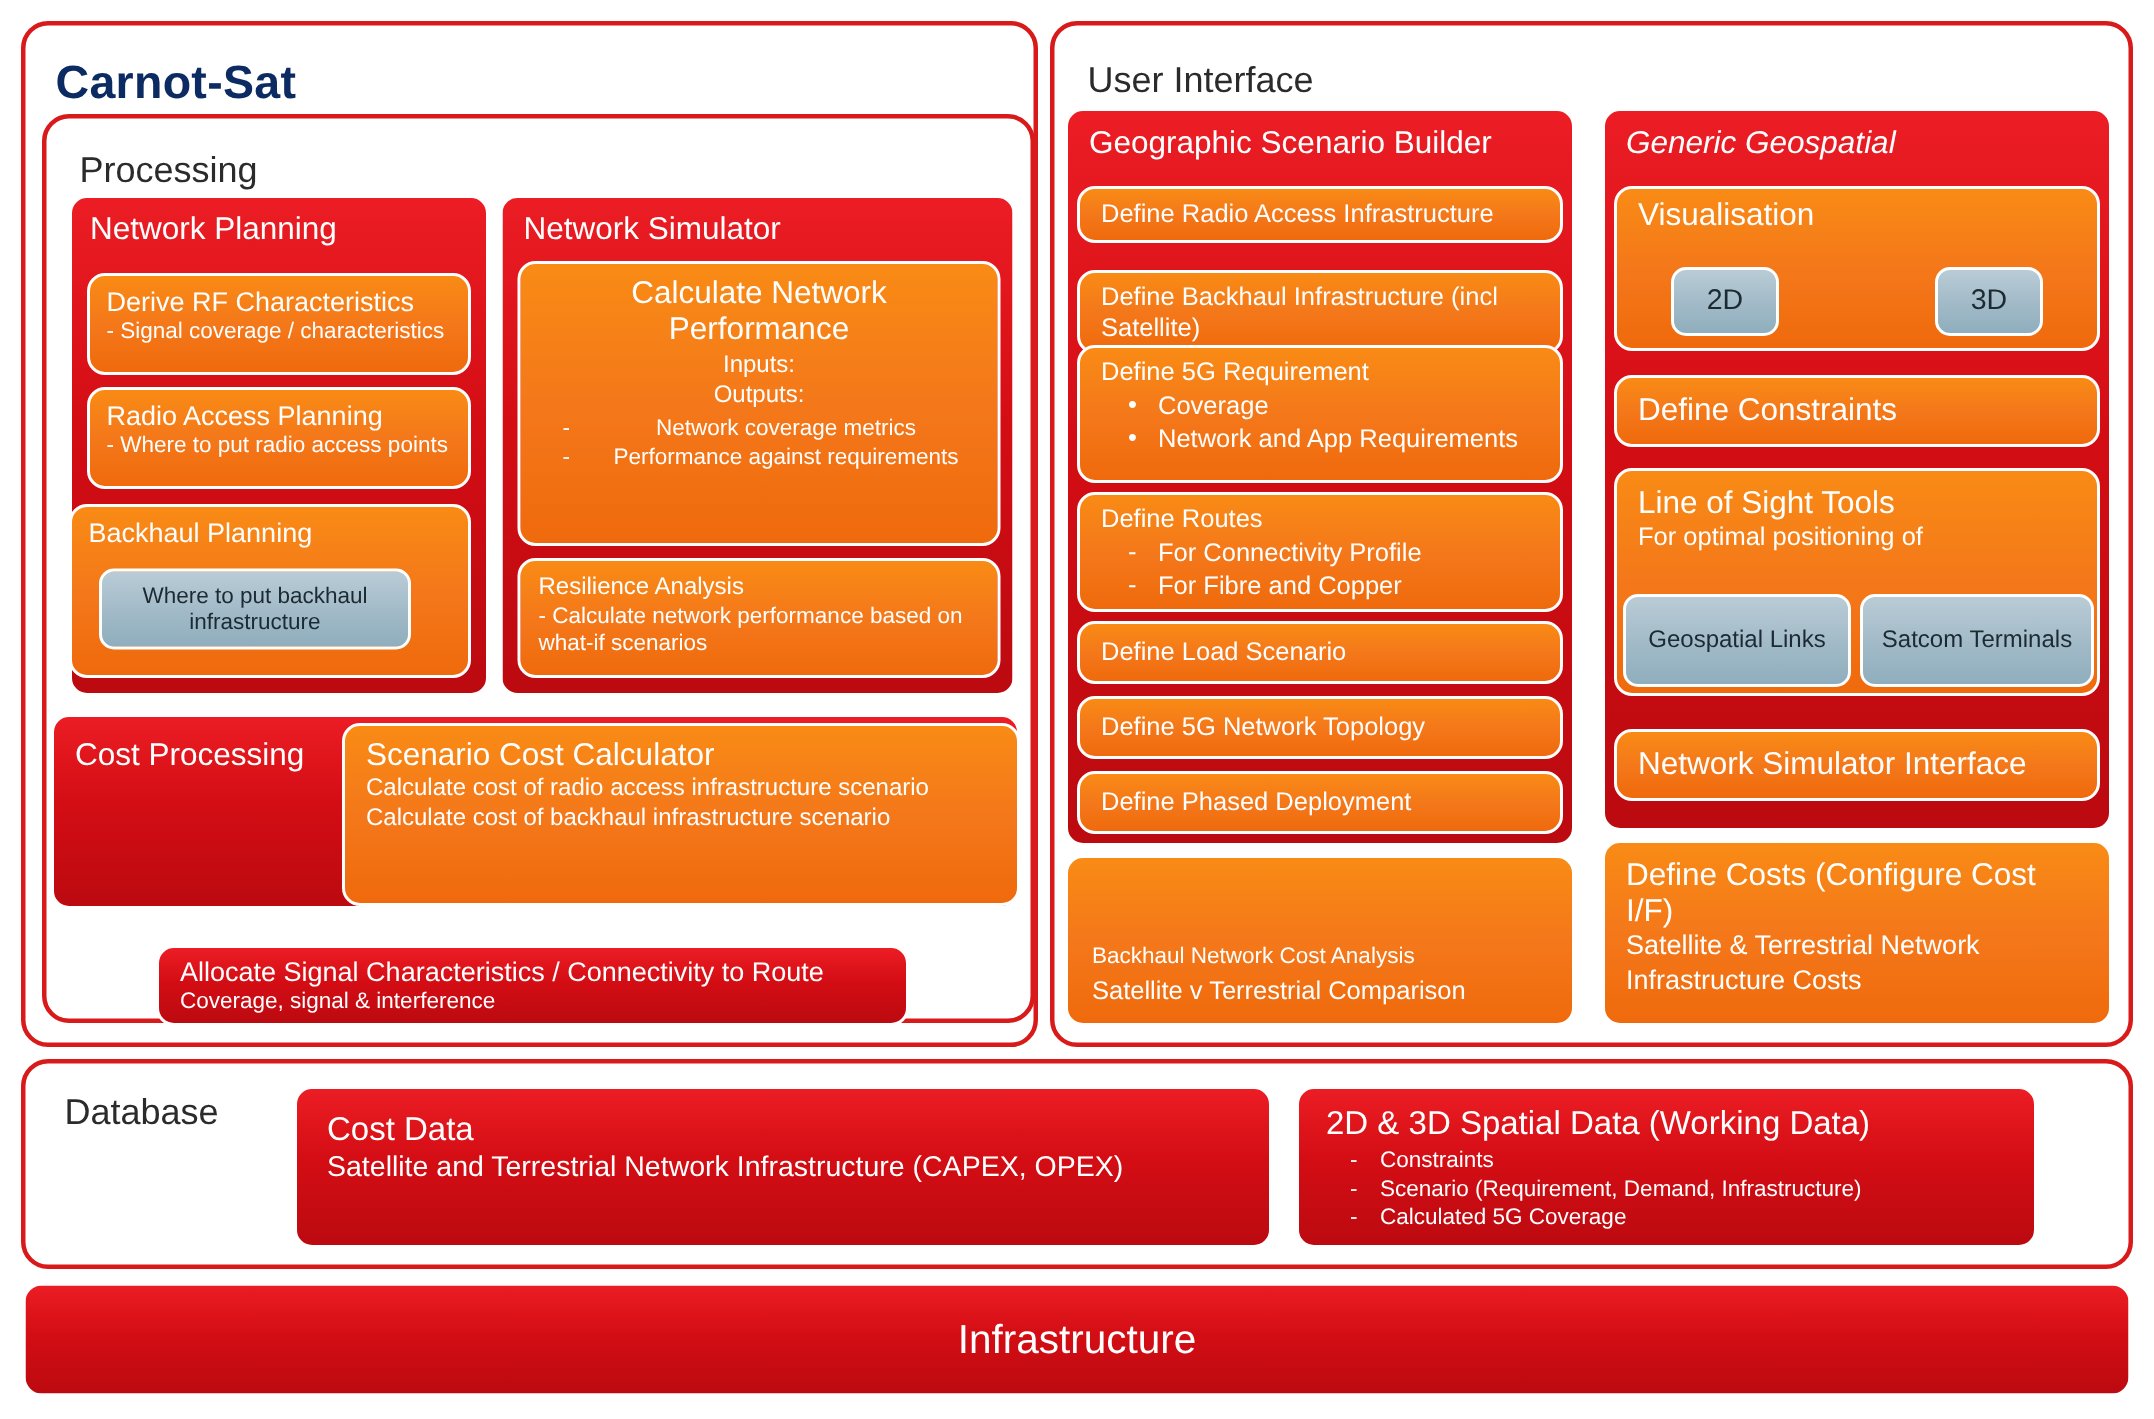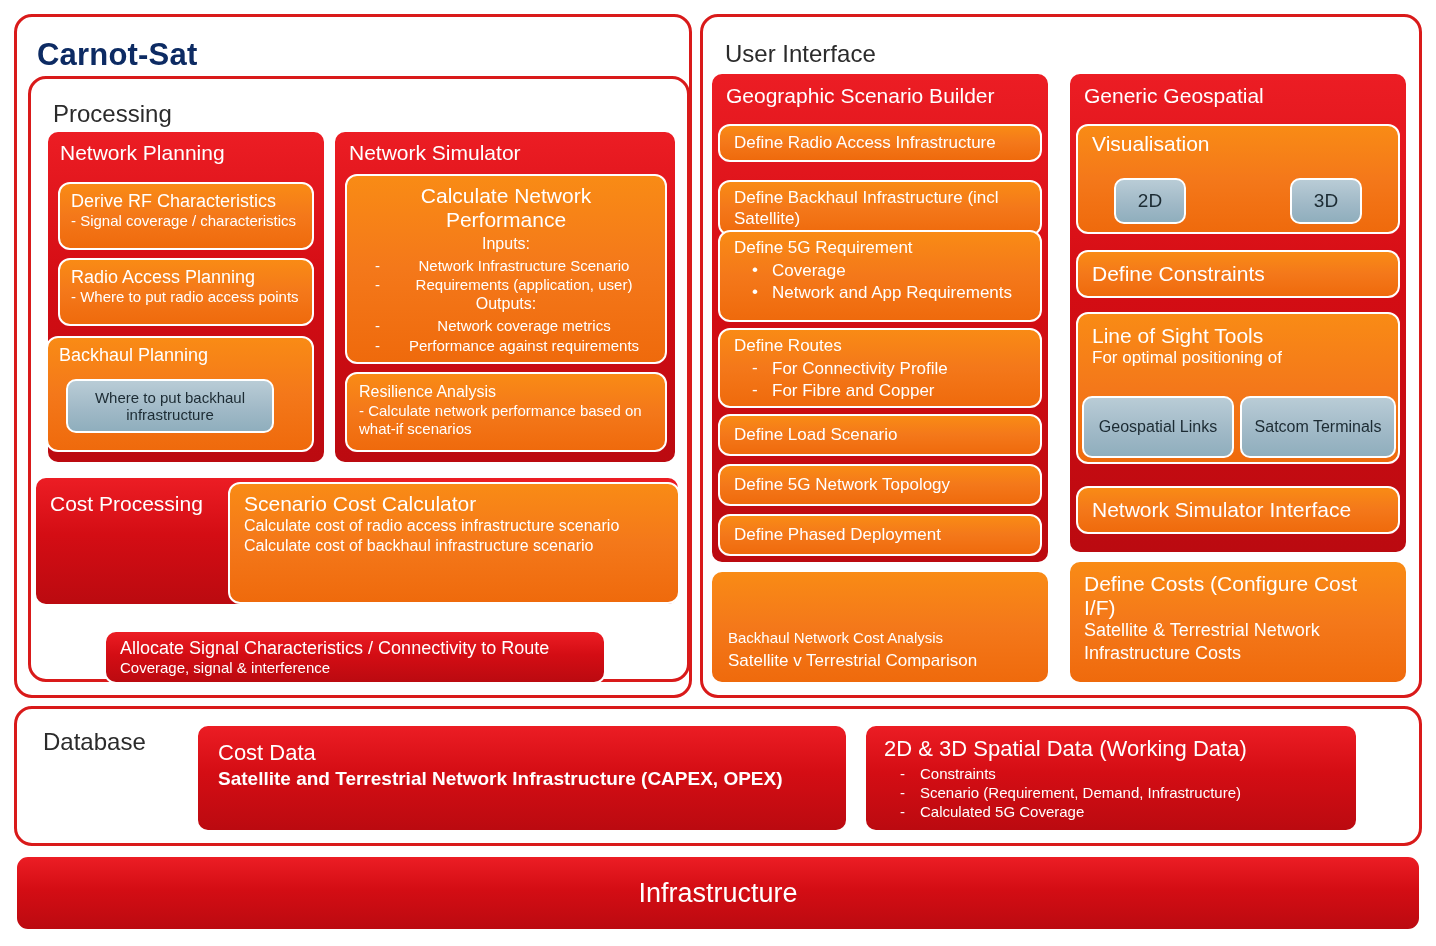--- a/index.html
+++ b/index.html
@@ -171,24 +171,20 @@
     <span style="font-size:15px; padding:0 8px;">Where to put backhaul infrastructure</span>
   </div>
 
   <div class="red-box" style="left:333px; top:130px; width:344px; height:334px;">
     <div class="hdr" style="padding:9px 0 0 14px;">Network Simulator</div>
   </div>
   <div class="orange-box" style="left:345px; top:174px; width:322px; height:190px;">
     <div class="pad" style="padding:8px 12px 0 12px;text-align:center;">
       <div class="hdr">Calculate Network Performance</div>
       <div class="sub2" style="margin-top:3px;">Inputs:</div>
-      <ul class="dashes">
-        <li>Network Infrastructure Scenario</li>
-        <li>Requirements (application, user)</li>
-      </ul>
       <div class="sub2">Outputs:</div>
       <ul class="dashes">
         <li>Network coverage metrics</li>
         <li>Performance against requirements</li>
       </ul>
     </div>
   </div>
   <div class="orange-box" style="left:345px; top:372px; width:322px; height:80px;">
     <div class="pad" style="padding:8px 12px 0 12px;">
       <div class="sub2">Resilience Analysis</div>
@@ -256,21 +252,21 @@
   </div>
 
   <div class="orange-box" style="left:710px; top:570px; width:340px; height:114px;">
     <div style="padding:14px 16px 0 16px;">
       <div class="hdr" style="font-size:15px;margin-top:44px;">Backhaul Network Cost Analysis</div>
       <div style="font-size:17px; margin-top:4px;">Satellite v Terrestrial Comparison</div>
     </div>
   </div>
 
   <div class="red-box" style="left:1068px; top:72px; width:340px; height:482px;">
-    <div class="hdr" style="padding:10px 0 0 14px;">Generic Geospatial</div>
+    <div class="hdr" style="padding:10px 0 0 14px;font-style:italic;">Generic Geospatial</div>
   </div>
   <div class="orange-box" style="left:1076px; top:124px; width:324px; height:110px;">
     <div style="padding:6px 14px 0 14px;">
       <div class="hdr">Visualisation</div>
     </div>
   </div>
   <div class="steel-box" style="left:1114px; top:178px; width:72px; height:46px; display:flex; align-items:center; justify-content:center;">
     <span style="font-size:19px;">2D</span>
   </div>
   <div class="steel-box" style="left:1290px; top:178px; width:72px; height:46px; display:flex; align-items:center; justify-content:center;">
@@ -301,21 +297,21 @@
       <div style="font-size:18px; line-height:1.25;">Satellite &amp; Terrestrial Network Infrastructure Costs</div>
     </div>
   </div>
 
   <div class="white-panel" id="db-panel">
     <div class="panel-title" id="db-title">Database</div>
   </div>
   <div class="red-box" style="left:196px; top:724px; width:652px; height:108px;">
     <div style="padding:14px 16px 0 20px;">
       <div style="font-size:22px;">Cost Data</div>
-      <div style="font-size:19px; margin-top:2px;font-weight:bold;">Satellite and Terrestrial Network Infrastructure (CAPEX, OPEX)</div>
+      <div style="font-size:19px; margin-top:2px;">Satellite and Terrestrial Network Infrastructure (CAPEX, OPEX)</div>
     </div>
   </div>
   <div class="red-box" style="left:864px; top:724px; width:494px; height:108px;">
     <div style="padding:10px 14px 0 18px;">
       <div style="font-size:22px;">2D &amp; 3D Spatial Data (Working Data)</div>
       <ul class="dashes">
         <li>Constraints</li>
         <li>Scenario (Requirement, Demand, Infrastructure)</li>
         <li>Calculated 5G Coverage</li>
       </ul>

